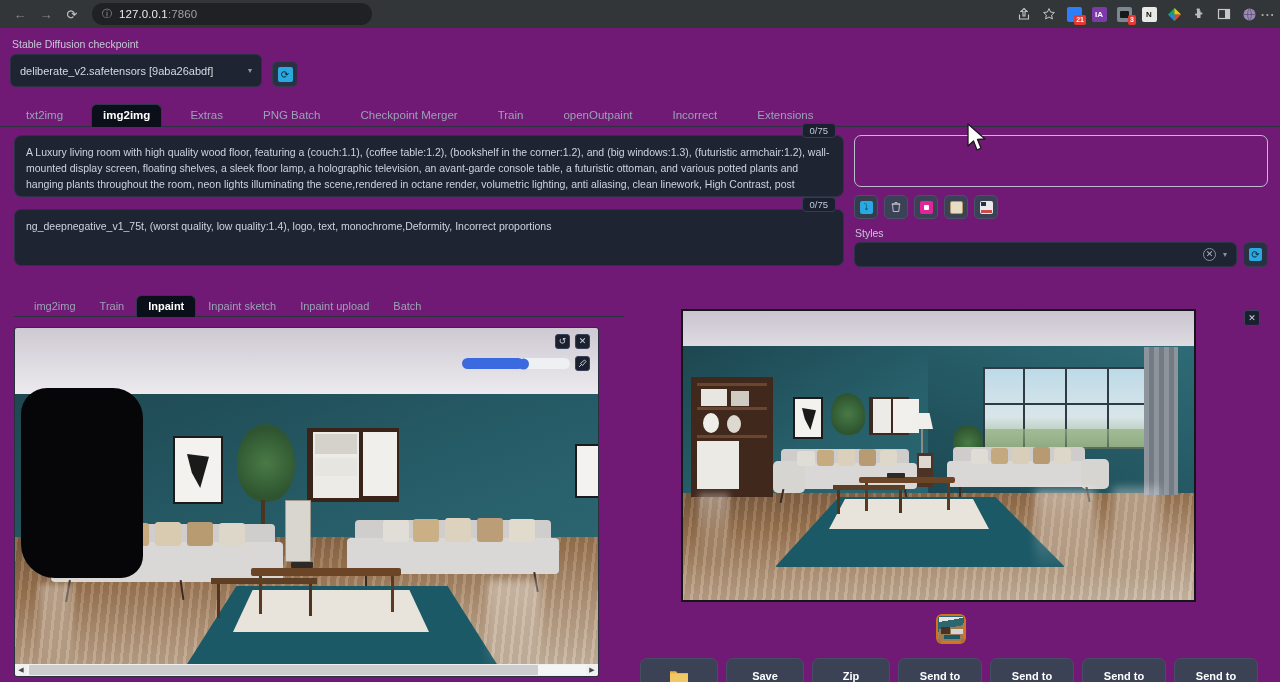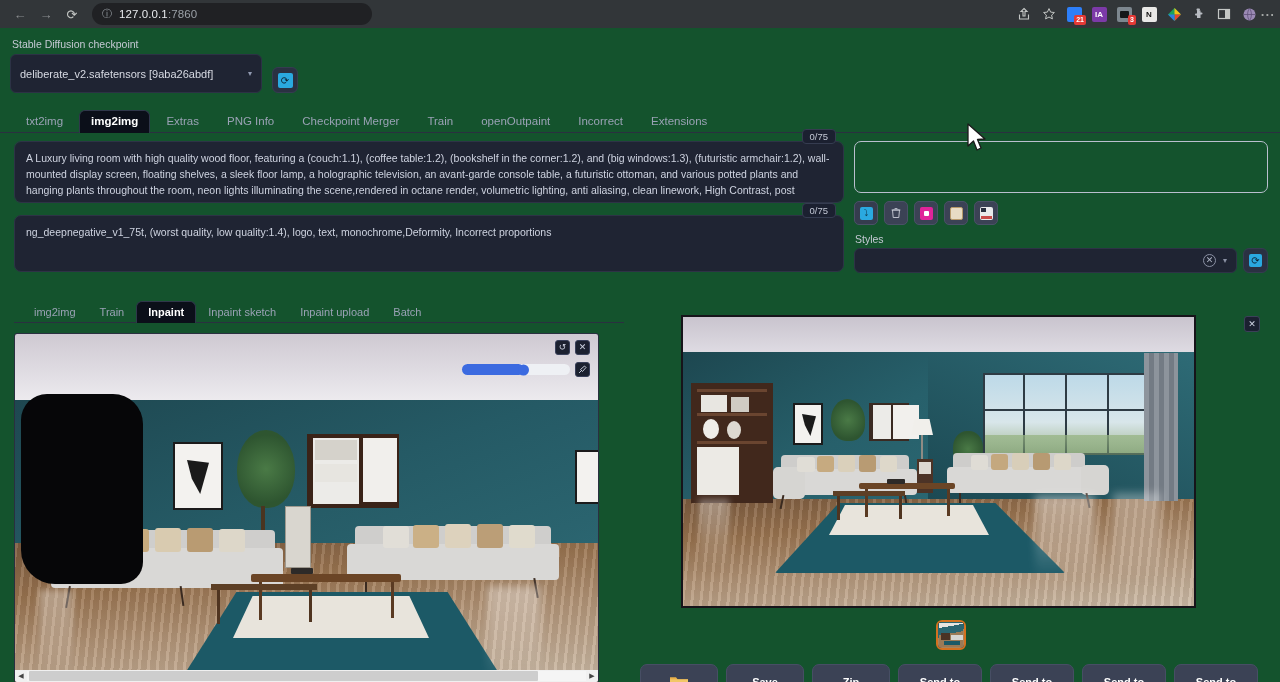--- a/index.html
+++ b/index.html
@@ -39,47 +39,47 @@
     font-size: 7px; line-height: 8px; padding: 1px 2px; border-radius: 2px;
     font-weight: bold;
   }
   .sq { width: 15px; height: 15px; border-radius: 2px; display: flex;
         align-items: center; justify-content: center; font-size: 9px;
         font-weight: bold; color: #fff; }
   .kebab { color: #c4c7c5; font-size: 14px; letter-spacing: -1px; cursor: pointer;
            writing-mode: vertical-rl; line-height: 4px; }
 
   
-  .app { height: 654px; background: #14532d; position: relative;
+  .app { height: 654px; background: #701a75; position: relative;
          padding: 0 0 0 0; overflow: hidden; }
 
   .ckpt-row { display: flex; align-items: flex-end; gap: 10px; padding: 10px 0 0 10px; }
   .ckpt-group { width: 252px; }
   .ckpt-label { font-size: 10.5px; color: #c5c9d4; margin-bottom: 4px; padding-left: 2px; }
   .ckpt-select {
-    height: 39px; background: #1f2433; border: 1px solid #2c3245; border-radius: 6px;
+    height: 33px; background: #1f2433; border: 1px solid #2c3245; border-radius: 6px;
     display: flex; align-items: center; justify-content: space-between;
     padding: 0 9px; cursor: pointer;
   }
   .ckpt-select span.val { font-size: 11px; color: #d7dae3; }
   .ckpt-select span.caret { font-size: 8px; color: #9099b0; }
   .refresh-btn {
     width: 26px; height: 26px; background: #2a3142; border: 1px solid #353c50;
     border-radius: 6px; display: flex; align-items: center; justify-content: center;
     cursor: pointer;
   }
   .refresh-glyph {
     width: 15px; height: 15px; background: #2aa9e0; border-radius: 2px;
     display: flex; align-items: center; justify-content: center;
     font-size: 10px; color: #0c2233;
   }
 
   
   .tabs {
-    display: flex; align-items: flex-end; gap: 4px; margin-top: 14px;
+    display: flex; align-items: flex-end; gap: 16px; margin-top: 14px;
     border-bottom: 1px solid #2a3040; padding-left: 14px; height: 26px;
   }
   .tab {
     font-size: 11.5px; color: #9aa2b5; padding: 4px 11px 6px; cursor: pointer;
     border: 1px solid transparent; border-bottom: none; position: relative; top: 1px;
     white-space: nowrap;
   }
   .tab.active {
     color: #ffffff; background: #0b0f19; border-color: #2f374a;
     border-top-left-radius: 6px; border-top-right-radius: 6px; font-weight: bold;
@@ -369,21 +369,21 @@
     </div>
     <div class="refresh-btn">
       <div class="refresh-glyph">⟳</div>
     </div>
   </div>
 
   <div class="tabs">
     <div class="tab">txt2img</div>
     <div class="tab active">img2img</div>
     <div class="tab">Extras</div>
-    <div class="tab">PNG Info</div>
+    <div class="tab">PNG Batch</div>
     <div class="tab">Checkpoint Merger</div>
     <div class="tab">Train</div>
     <div class="tab">openOutpaint</div>
     <div class="tab">Incorrect</div>
     <div class="tab">Extensions</div>
   </div>
 
   <div class="prompt-zone">
     <div class="prompts">
       <div class="promptbox">

